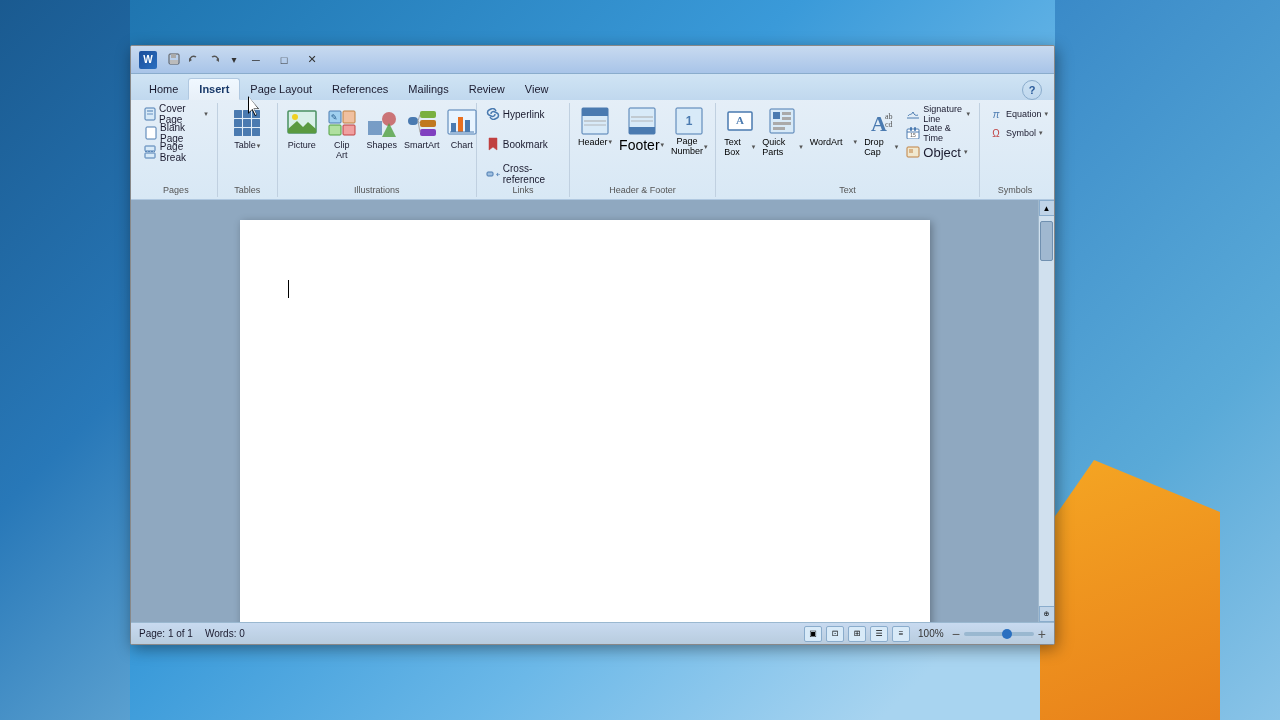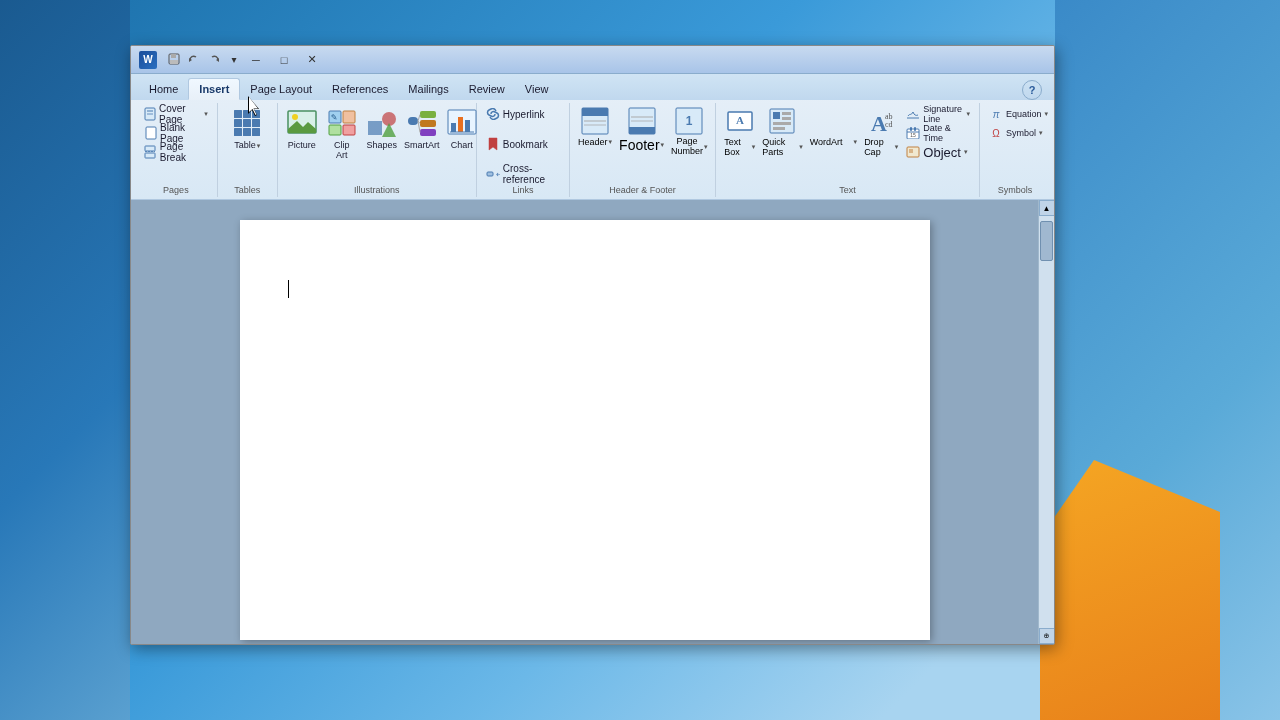--- a/index.html
+++ b/index.html
@@ -811,20 +811,39 @@
         <div class="scroll-track">
           <div class="scroll-thumb"></div>
         </div>
         <div style="height:16px; width:16px; display:flex; flex-direction:column; align-items:center; flex-shrink:0;">
           <div class="scroll-btn" style="font-size:7px;">⊕</div>
 
         </div>
       </div>
     </div>
 
+    <div class="status-bar">
+      <div class="status-left">
+        <span>Page: 1 of 1</span>
+        <span>Words: 0</span>
+      </div>
+      <div class="status-right">
+        <div class="view-btn">▣</div>
+        <div class="view-btn">⊡</div>
+        <div class="view-btn">⊞</div>
+        <div class="view-btn">☰</div>
+        <div class="view-btn">≡</div>
+        <span style="font-size:10px; margin:0 4px; color:#333;">100%</span>
+        <div class="zoom-minus">−</div>
+        <div class="zoom-slider">
+          <div class="zoom-slider-thumb"></div>
+        </div>
+        <div class="zoom-plus">+</div>
+      </div>
+    </div>
 
   </div>
 
   <div style="position:absolute; top:96px; left:248px; pointer-events:none; z-index:100; font-size:18px; line-height:1;">
     <svg width="16" height="20" viewBox="0 0 16 20">
         <path d="M0,0 L0,18 L4,14 L7,20 L9,19 L6,13 L11,13 Z" fill="black"></path>
         <path d="M1,1 L1,16 L4.5,13 L7.5,19 L8.5,18.5 L5.5,12.5 L10,12.5 Z" fill="white"></path>
       </svg>
   </div>
 </div>

